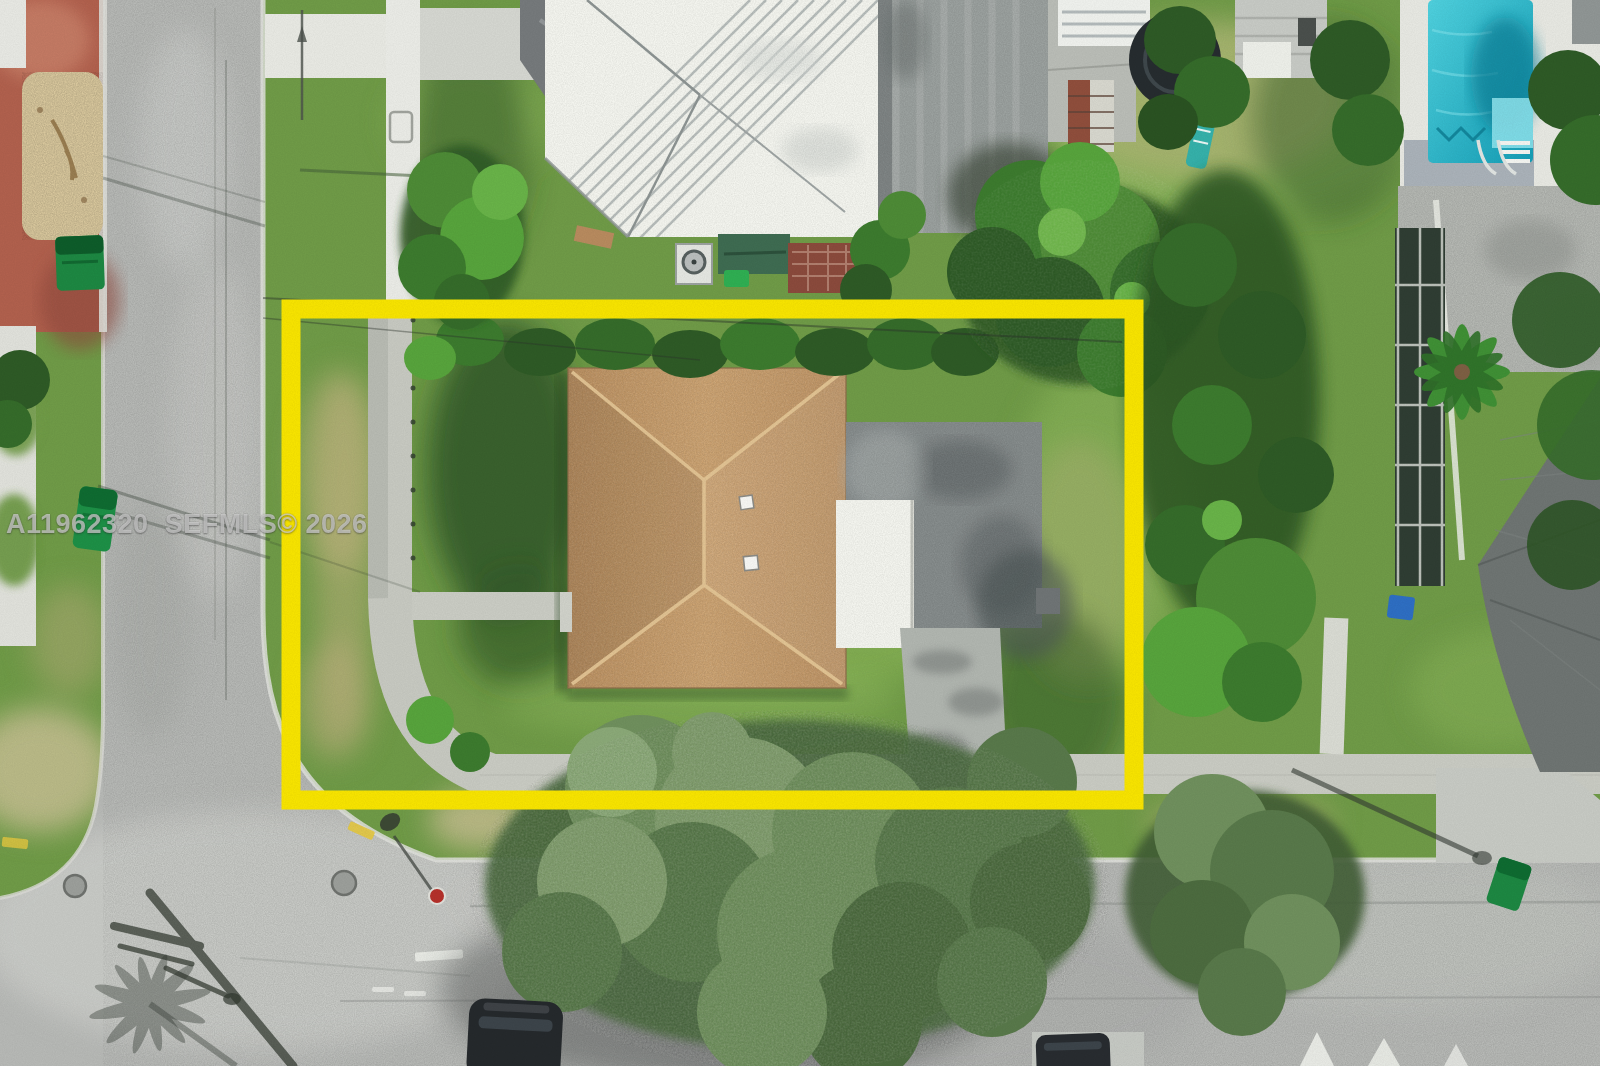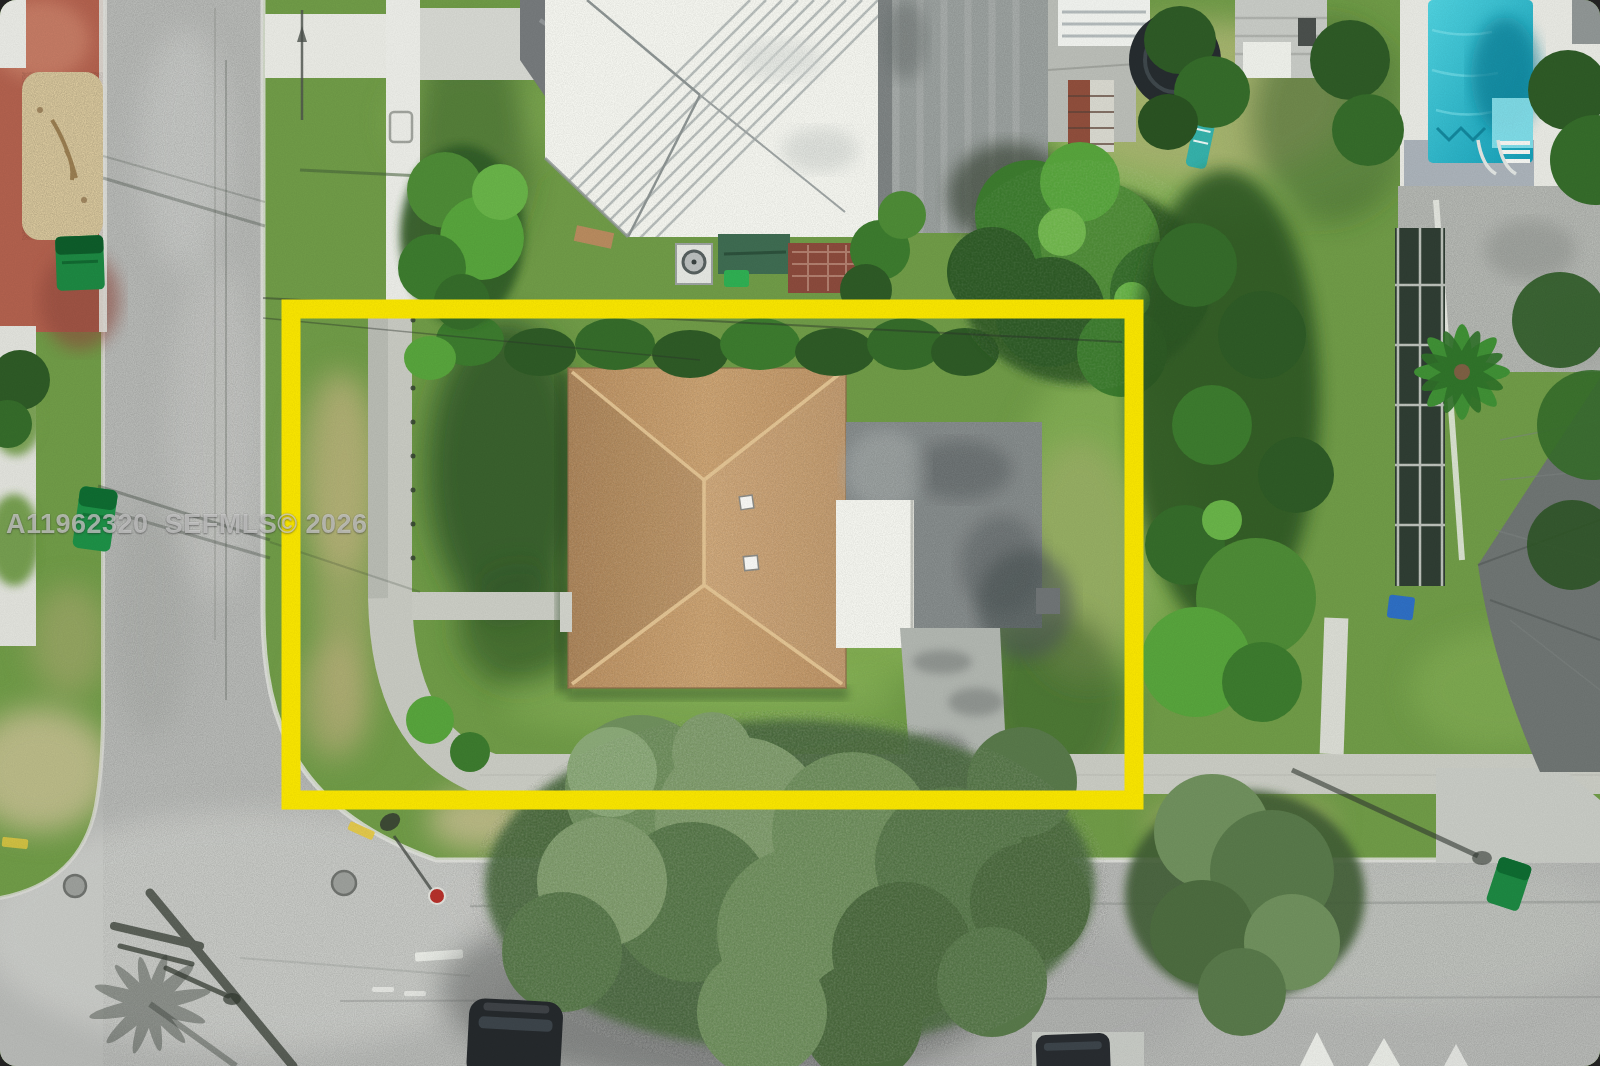--- a/index.html
+++ b/index.html
@@ -1,17 +1,17 @@
 <!DOCTYPE html>
 <html><head>
 <meta charset="utf-8">
 <style>
   html,body{margin:0;padding:0;background:#222;}
   .stage{position:relative;width:1600px;height:1066px;overflow:hidden;
-         font-family:"Liberation Sans",sans-serif;border-radius:16px;}
+         font-family:"Liberation Sans",sans-serif;}
   .stage svg{position:absolute;left:0;top:0;display:block;}
   .watermark{
     position:absolute;left:6px;top:509px;
     font-family:"Liberation Sans",sans-serif;
     font-size:27px;font-weight:700;letter-spacing:.5px;white-space:pre;
     color:rgba(255,255,255,.55);
     text-shadow:0 1px 2px rgba(40,40,40,.45), 0 0 1px rgba(70,70,70,.5);
     pointer-events:none;user-select:none;
   }
 </style>

